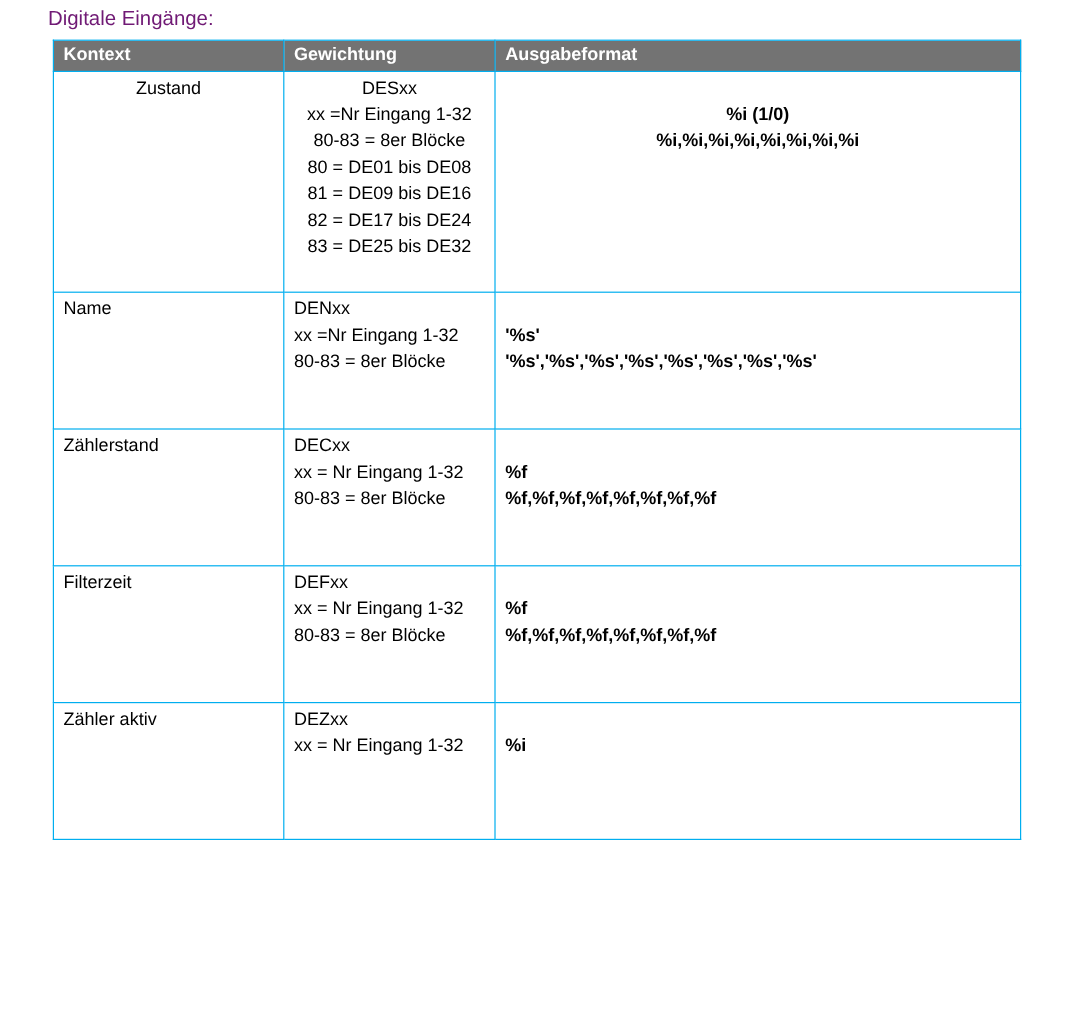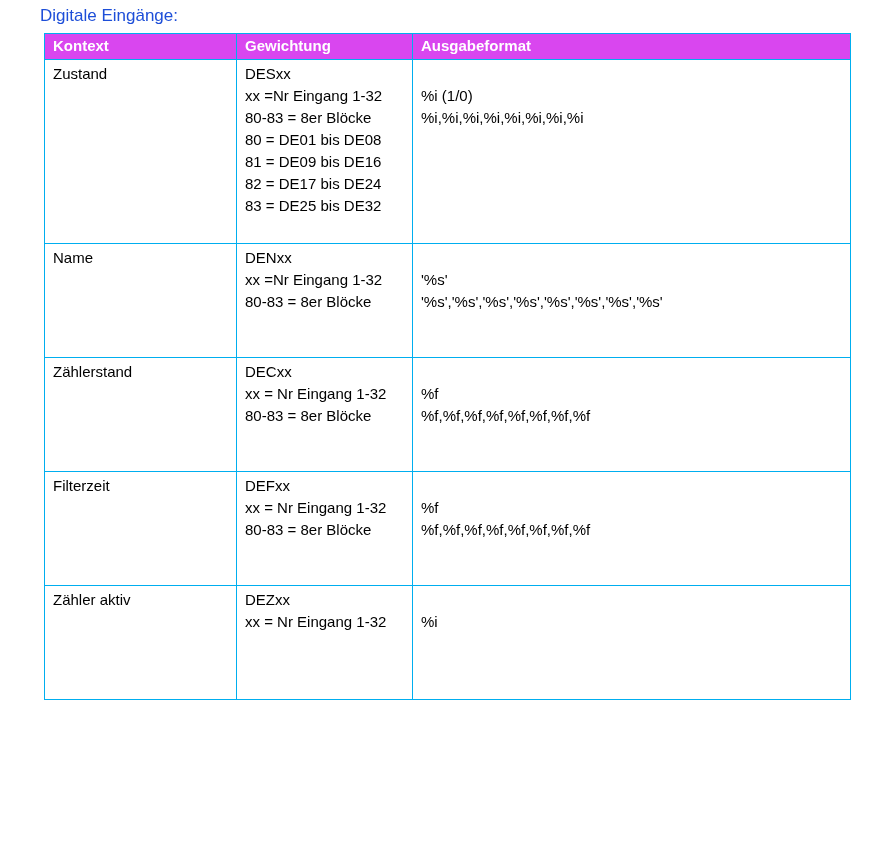--- a/index.html
+++ b/index.html
@@ -9,54 +9,55 @@
     width: 888px;
     height: 848px;
     font-family: "Liberation Sans", sans-serif;
     color: #000000;
     overflow: hidden;
   }
   .page-title {
     margin: 6px 0 7px 40px;
     font-size: 17px;
     font-weight: 400;
-    color: #1d4ed8;
+    color: #701a75;
   }
   table.data-table {
     border-collapse: collapse;
     margin-left: 44px;
     width: 806px;
     table-layout: fixed;
   }
   col.c1 { width: 192px; }
   col.c2 { width: 176px; }
   col.c3 { width: 438px; }
   th {
-    background: #d946ef;
+    background: #737373;
     border: 1px solid #00AEEF;
     color: #ffffff;
     font-weight: bold;
     font-size: 15px;
     text-align: left;
     padding: 2px 8px 4px 8px;
     height: 19px;
   }
   td {
     border: 1px solid #00AEEF;
     vertical-align: top;
     font-size: 15px;
     line-height: 22px;
     padding: 3px 8px 0 8px;
     height: 88px;
     overflow: hidden;
   }
   td.col-format {
     padding-top: 25px; 
+    font-weight: bold;
   }
-  tr.row-tall td { height: 158px; }
+  tr.row-tall td { height: 158px; text-align: center; }
   .cell-line { white-space: nowrap; }
 </style>
 </head>
 <body>
 
 <div class="page-title">Digitale Eingänge:</div>
 
 <table class="data-table">
   <colgroup>
     <col class="c1">

